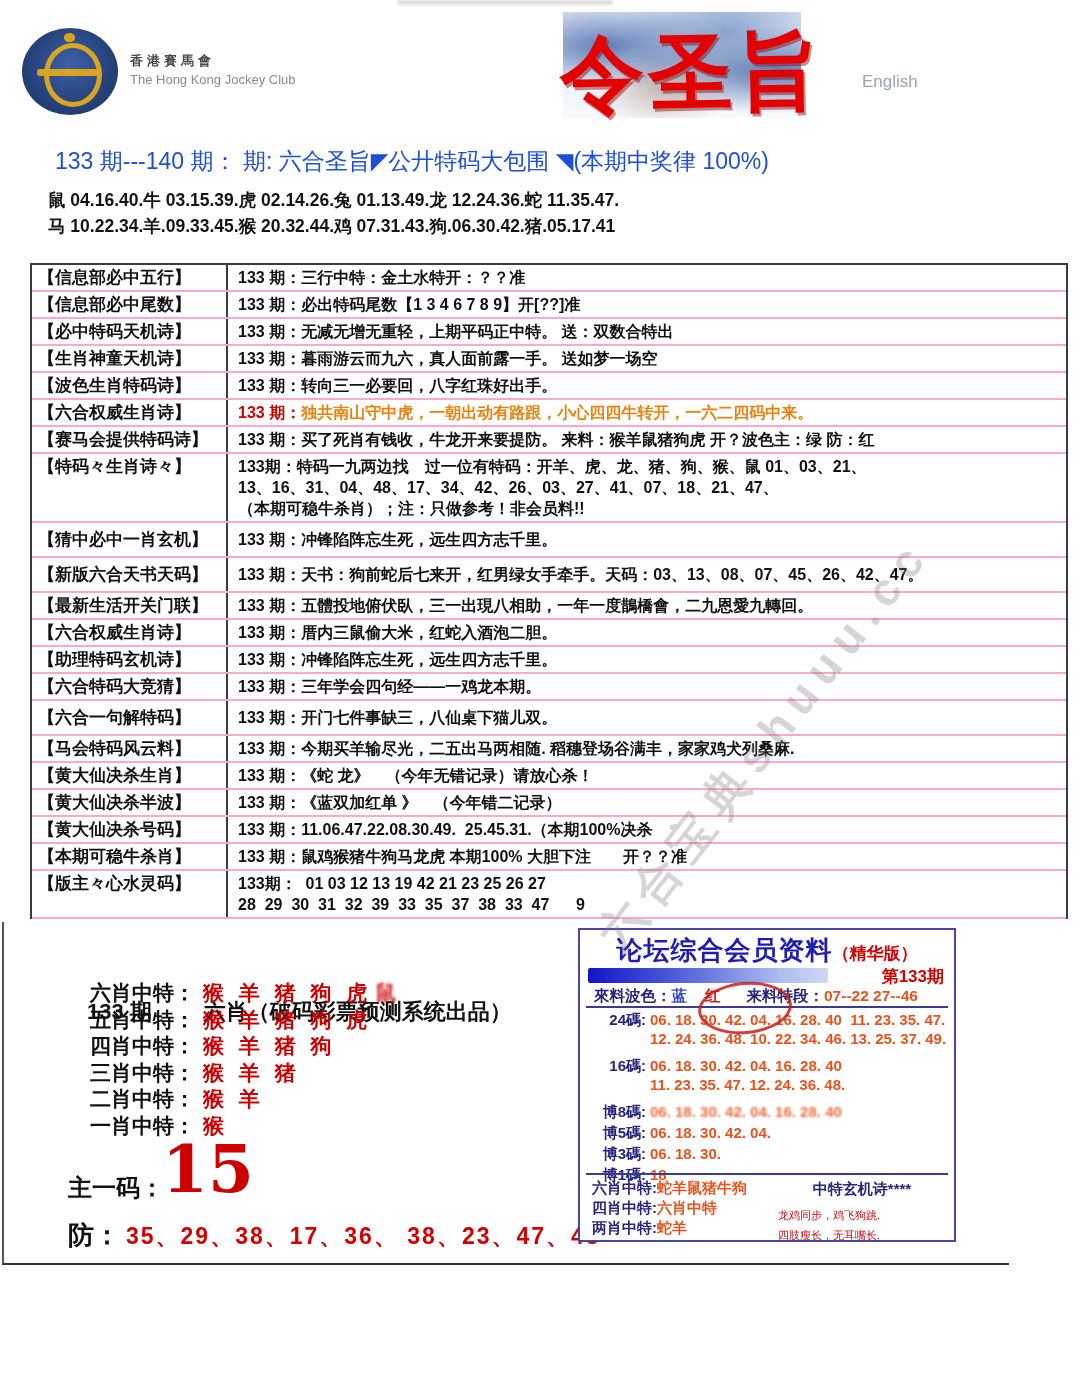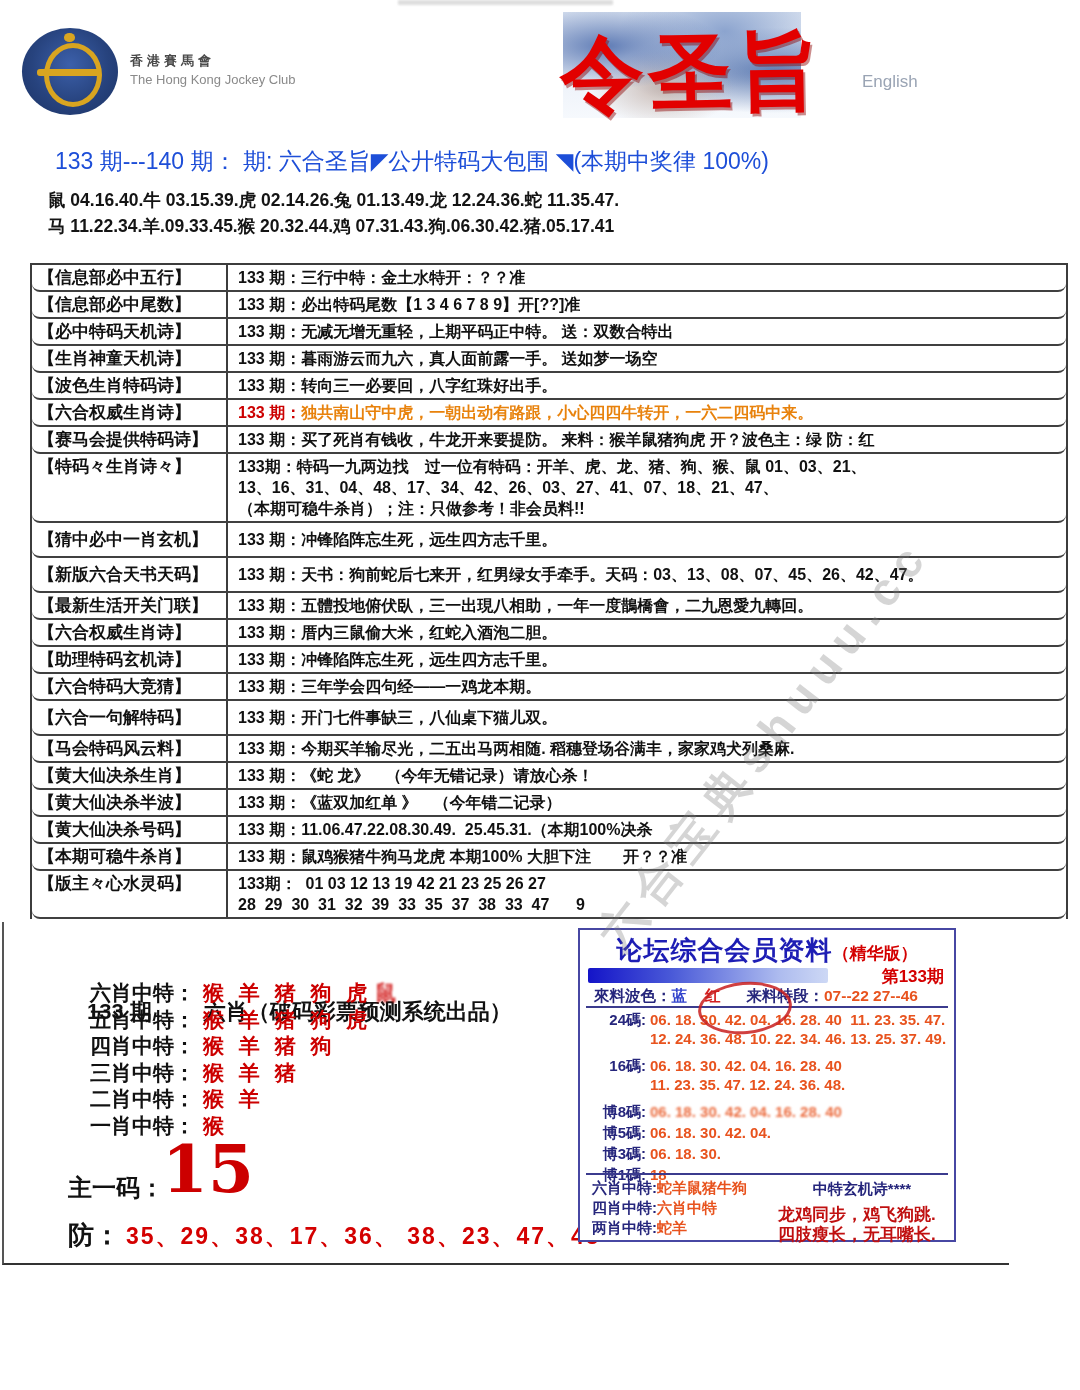--- a/index.html
+++ b/index.html
@@ -27,21 +27,21 @@
                 letter-spacing:4px;text-shadow:2px 3px 0 rgba(140,0,0,.45);transform:rotate(-1deg);}
   .english{position:absolute;left:862px;top:72px;font-size:17px;color:#9aa4b4;cursor:pointer;}
 
   
   .heading{position:absolute;left:55px;top:146px;font-size:23px;font-weight:normal;color:#1d4ed8;}
   .zline{position:absolute;left:48px;font-size:17.5px;font-weight:bold;color:#141414;}
   .zline.l1{top:188px;} .zline.l2{top:214px;}
 
   
   .ptable{position:absolute;left:30px;top:263px;width:1034px;border:2px solid #3c3c3c;border-bottom:none;}
-  .trow{display:flex;border-bottom:2px solid #404040;border-radius:8px;}
+  .trow{display:flex;border-bottom:2px solid #f9a8d4;}
   .tlabel{width:182px;flex:0 0 182px;border-right:2px solid #3c3c3c;padding:2px 6px;
           font-size:17px;font-weight:bold;line-height:21px;white-space:nowrap;}
   .tcontent{flex:1;padding:2px 10px;font-size:16px;font-weight:bold;line-height:21px;white-space:pre-wrap;}
   .trow.tall .tlabel,.trow.tall .tcontent{padding-top:6px;padding-bottom:6px;}
   .red-prefix{color:#cc0000;}
   .orange-text{color:#e8820c;}
 
   
   .watermark{position:absolute;left:505px;top:700px;width:540px;transform:rotate(-52deg);
              font-size:46px;font-weight:bold;color:rgba(125,125,125,.32);letter-spacing:10px;
@@ -81,21 +81,21 @@
   .code-row{display:flex;font-size:15px;font-weight:bold;line-height:19px;margin-bottom:2px;}
   .code-row .cl{flex:0 0 56px;text-align:right;padding-right:4px;color:#26267c;white-space:nowrap;}
   .code-row .cv{color:#e8531e;white-space:pre-wrap;}
   .code-row.blurred .cv{filter:blur(.8px);opacity:.85;}
   .code-row.gap-after{margin-bottom:8px;}
   .mb-zods{position:absolute;left:12px;top:248px;}
   .mbz-row{font-size:15px;font-weight:bold;line-height:20px;}
   .mbz-row .zl{color:#26267c;} .mbz-row .zv{color:#e8531e;}
   .mb-poem{position:absolute;left:198px;top:250px;width:168px;text-align:left;}
   .mb-poem .pt{font-size:15px;font-weight:bold;color:#26267c;text-align:center;margin-bottom:6px;}
-  .mb-poem .pl{font-size:17px;font-weight:bold;color:#c01010;line-height:20px;filter:blur(.4px);}
+  .mb-poem .pl{font-size:11px;font-weight:normal;color:#c01010;line-height:20px;filter:blur(.4px);}
 </style>
 </head>
 <body>
 
 <div id="page">
 
   <div class="top-smudge"></div>
 
   <div class="logo-mark">
     <div class="logo-ring"></div>
@@ -104,21 +104,21 @@
   </div>
   <div class="logo-cn">香港賽馬會</div>
   <div class="logo-en">The Hong Kong Jockey Club</div>
 
   <div class="banner"></div>
   <div class="banner-title">令圣旨</div>
   <div class="english">English</div>
 
   <div class="heading">133 期---140 期：  期:  六合圣旨◤公廾特码大包围 ◥(本期中奖律 100%)</div>
   <div class="zline l1">鼠 04.16.40.牛 03.15.39.虎 02.14.26.兔 01.13.49.龙 12.24.36.蛇 11.35.47.</div>
-  <div class="zline l2">马 11.22.34.羊.09.33.45.猴 20.32.44.鸡 07.31.43.狗.06.30.42.猪.05.17.41</div>
+  <div class="zline l2">马 10.22.34.羊.09.33.45.猴 20.32.44.鸡 07.31.43.狗.06.30.42.猪.05.17.41</div>
 
   <div class="ptable">
       <div class="trow">
         <div class="tlabel">【信息部必中五行】</div>
         <div class="tcontent">133 期：三行中特：金土水特开：？？准</div>
       </div>
       <div class="trow">
         <div class="tlabel">【信息部必中尾数】</div>
         <div class="tcontent">133 期：必出特码尾数【1 3 4 6 7 8 9】开[??]准</div>
       </div>

